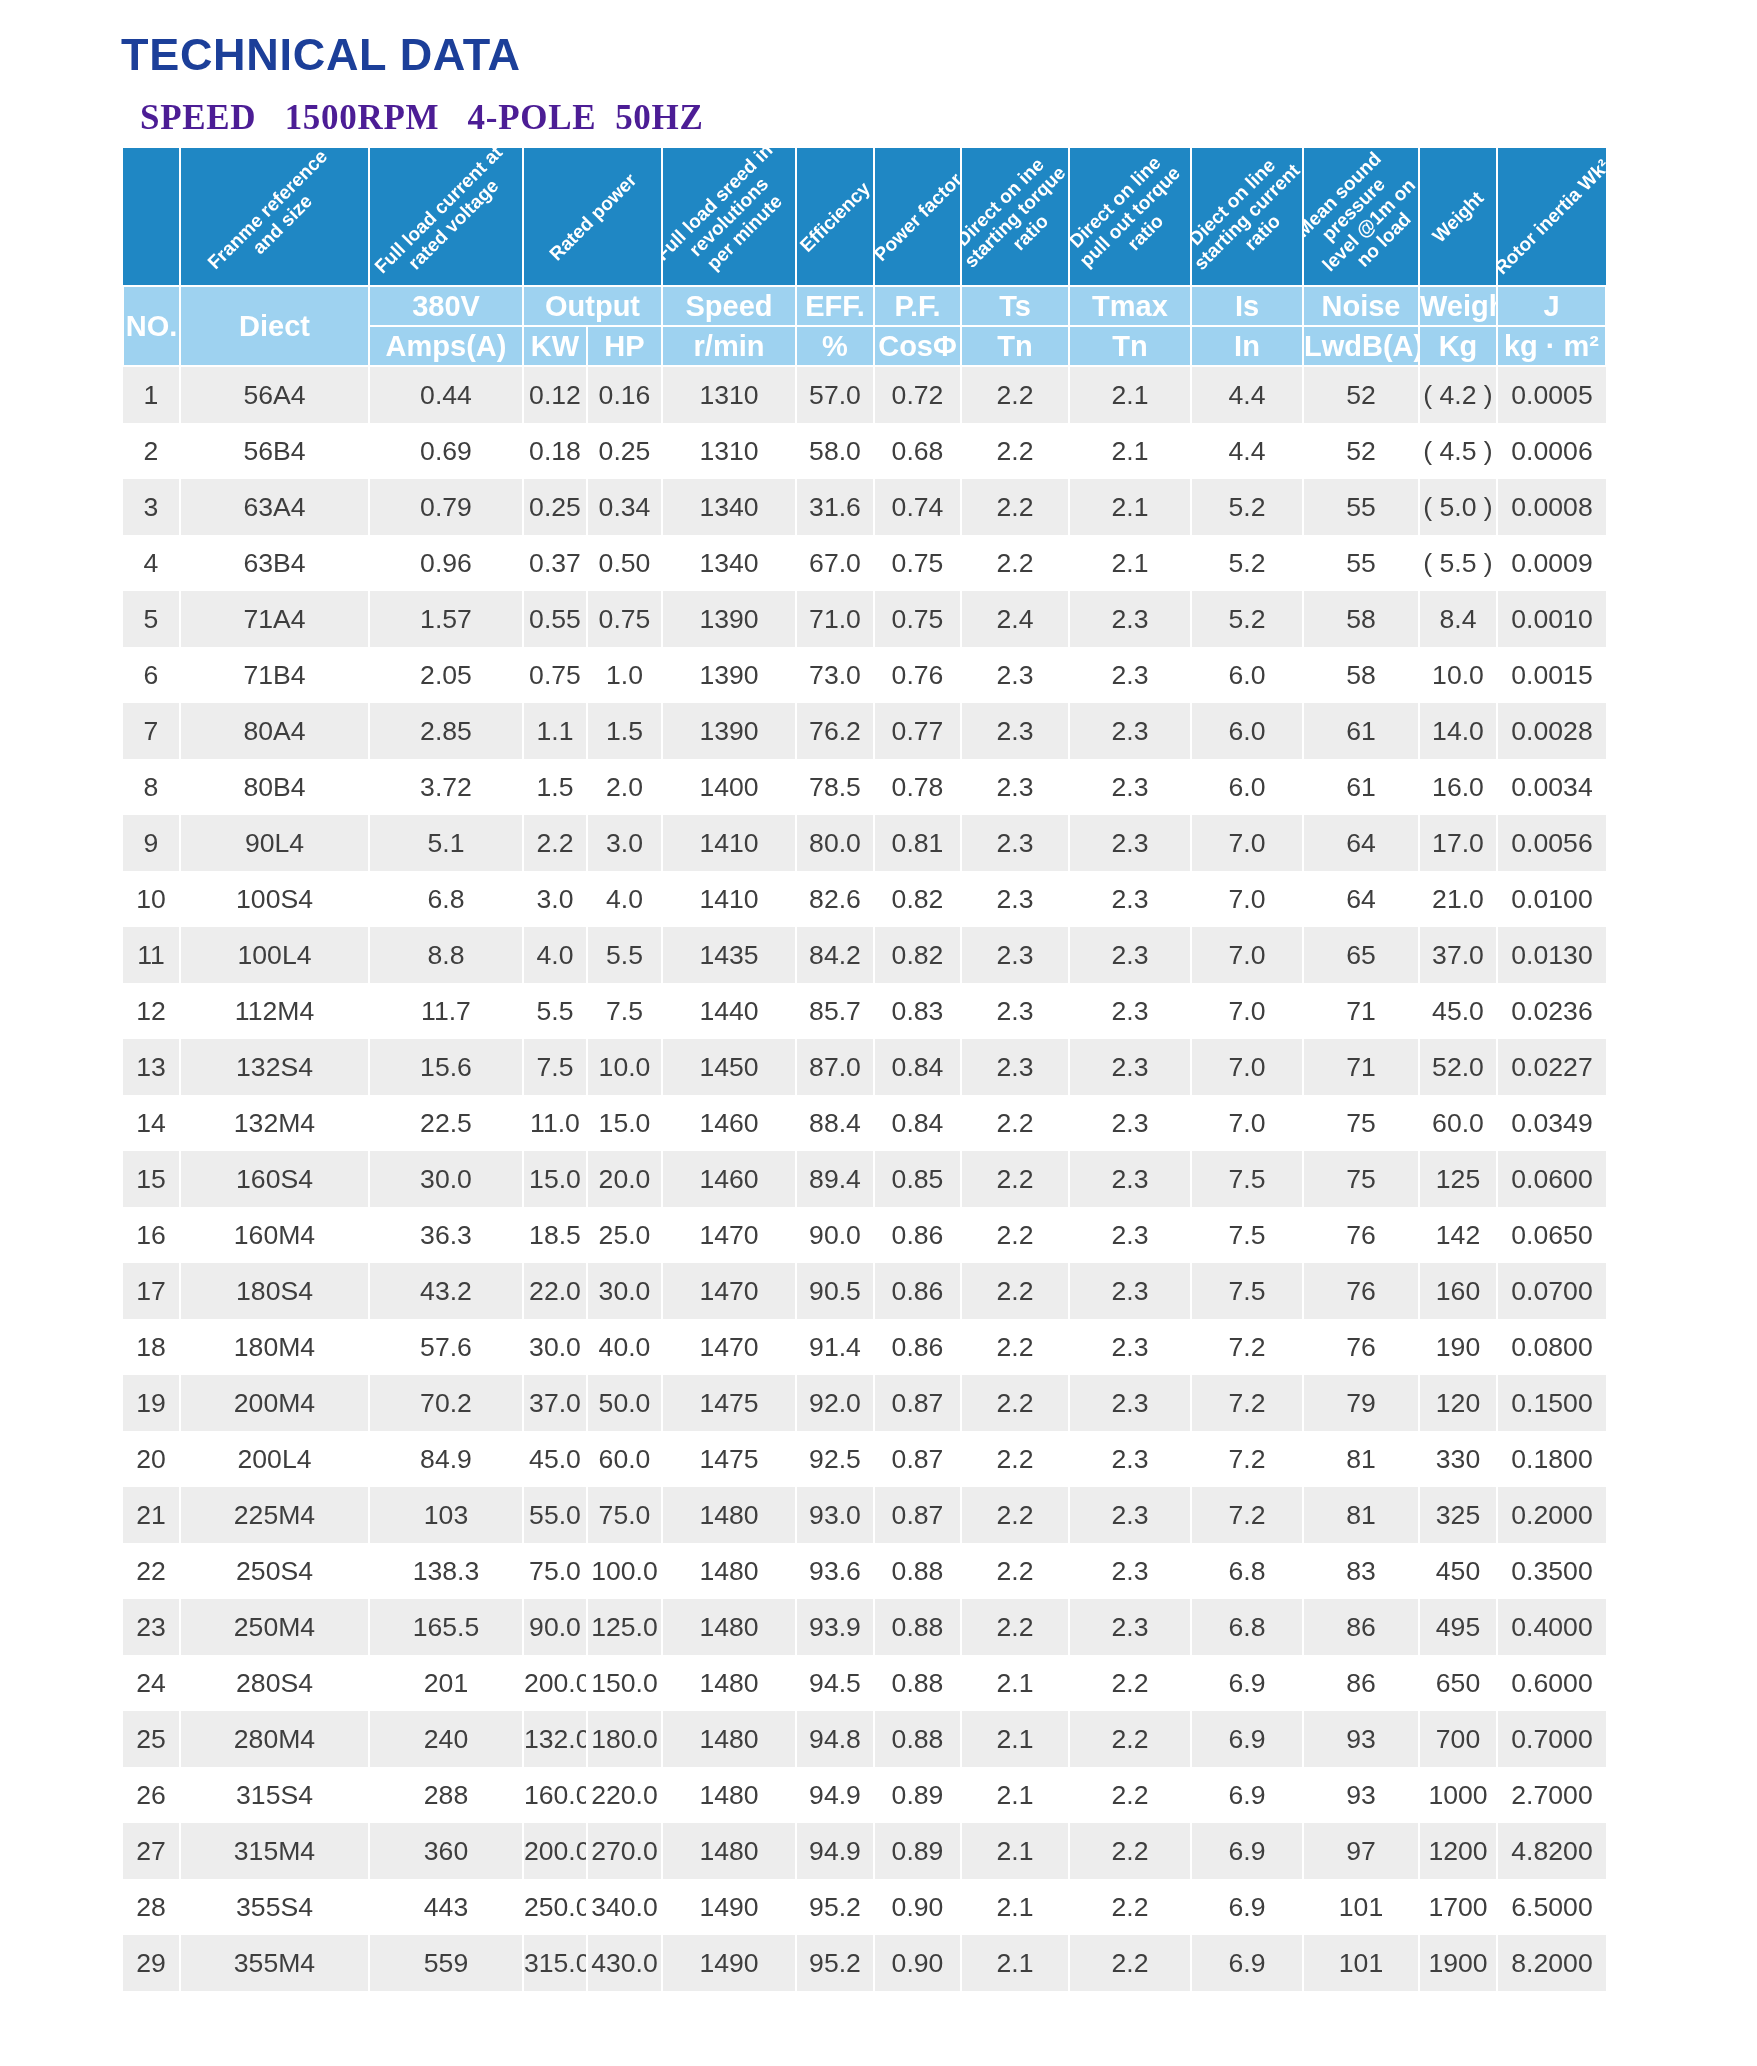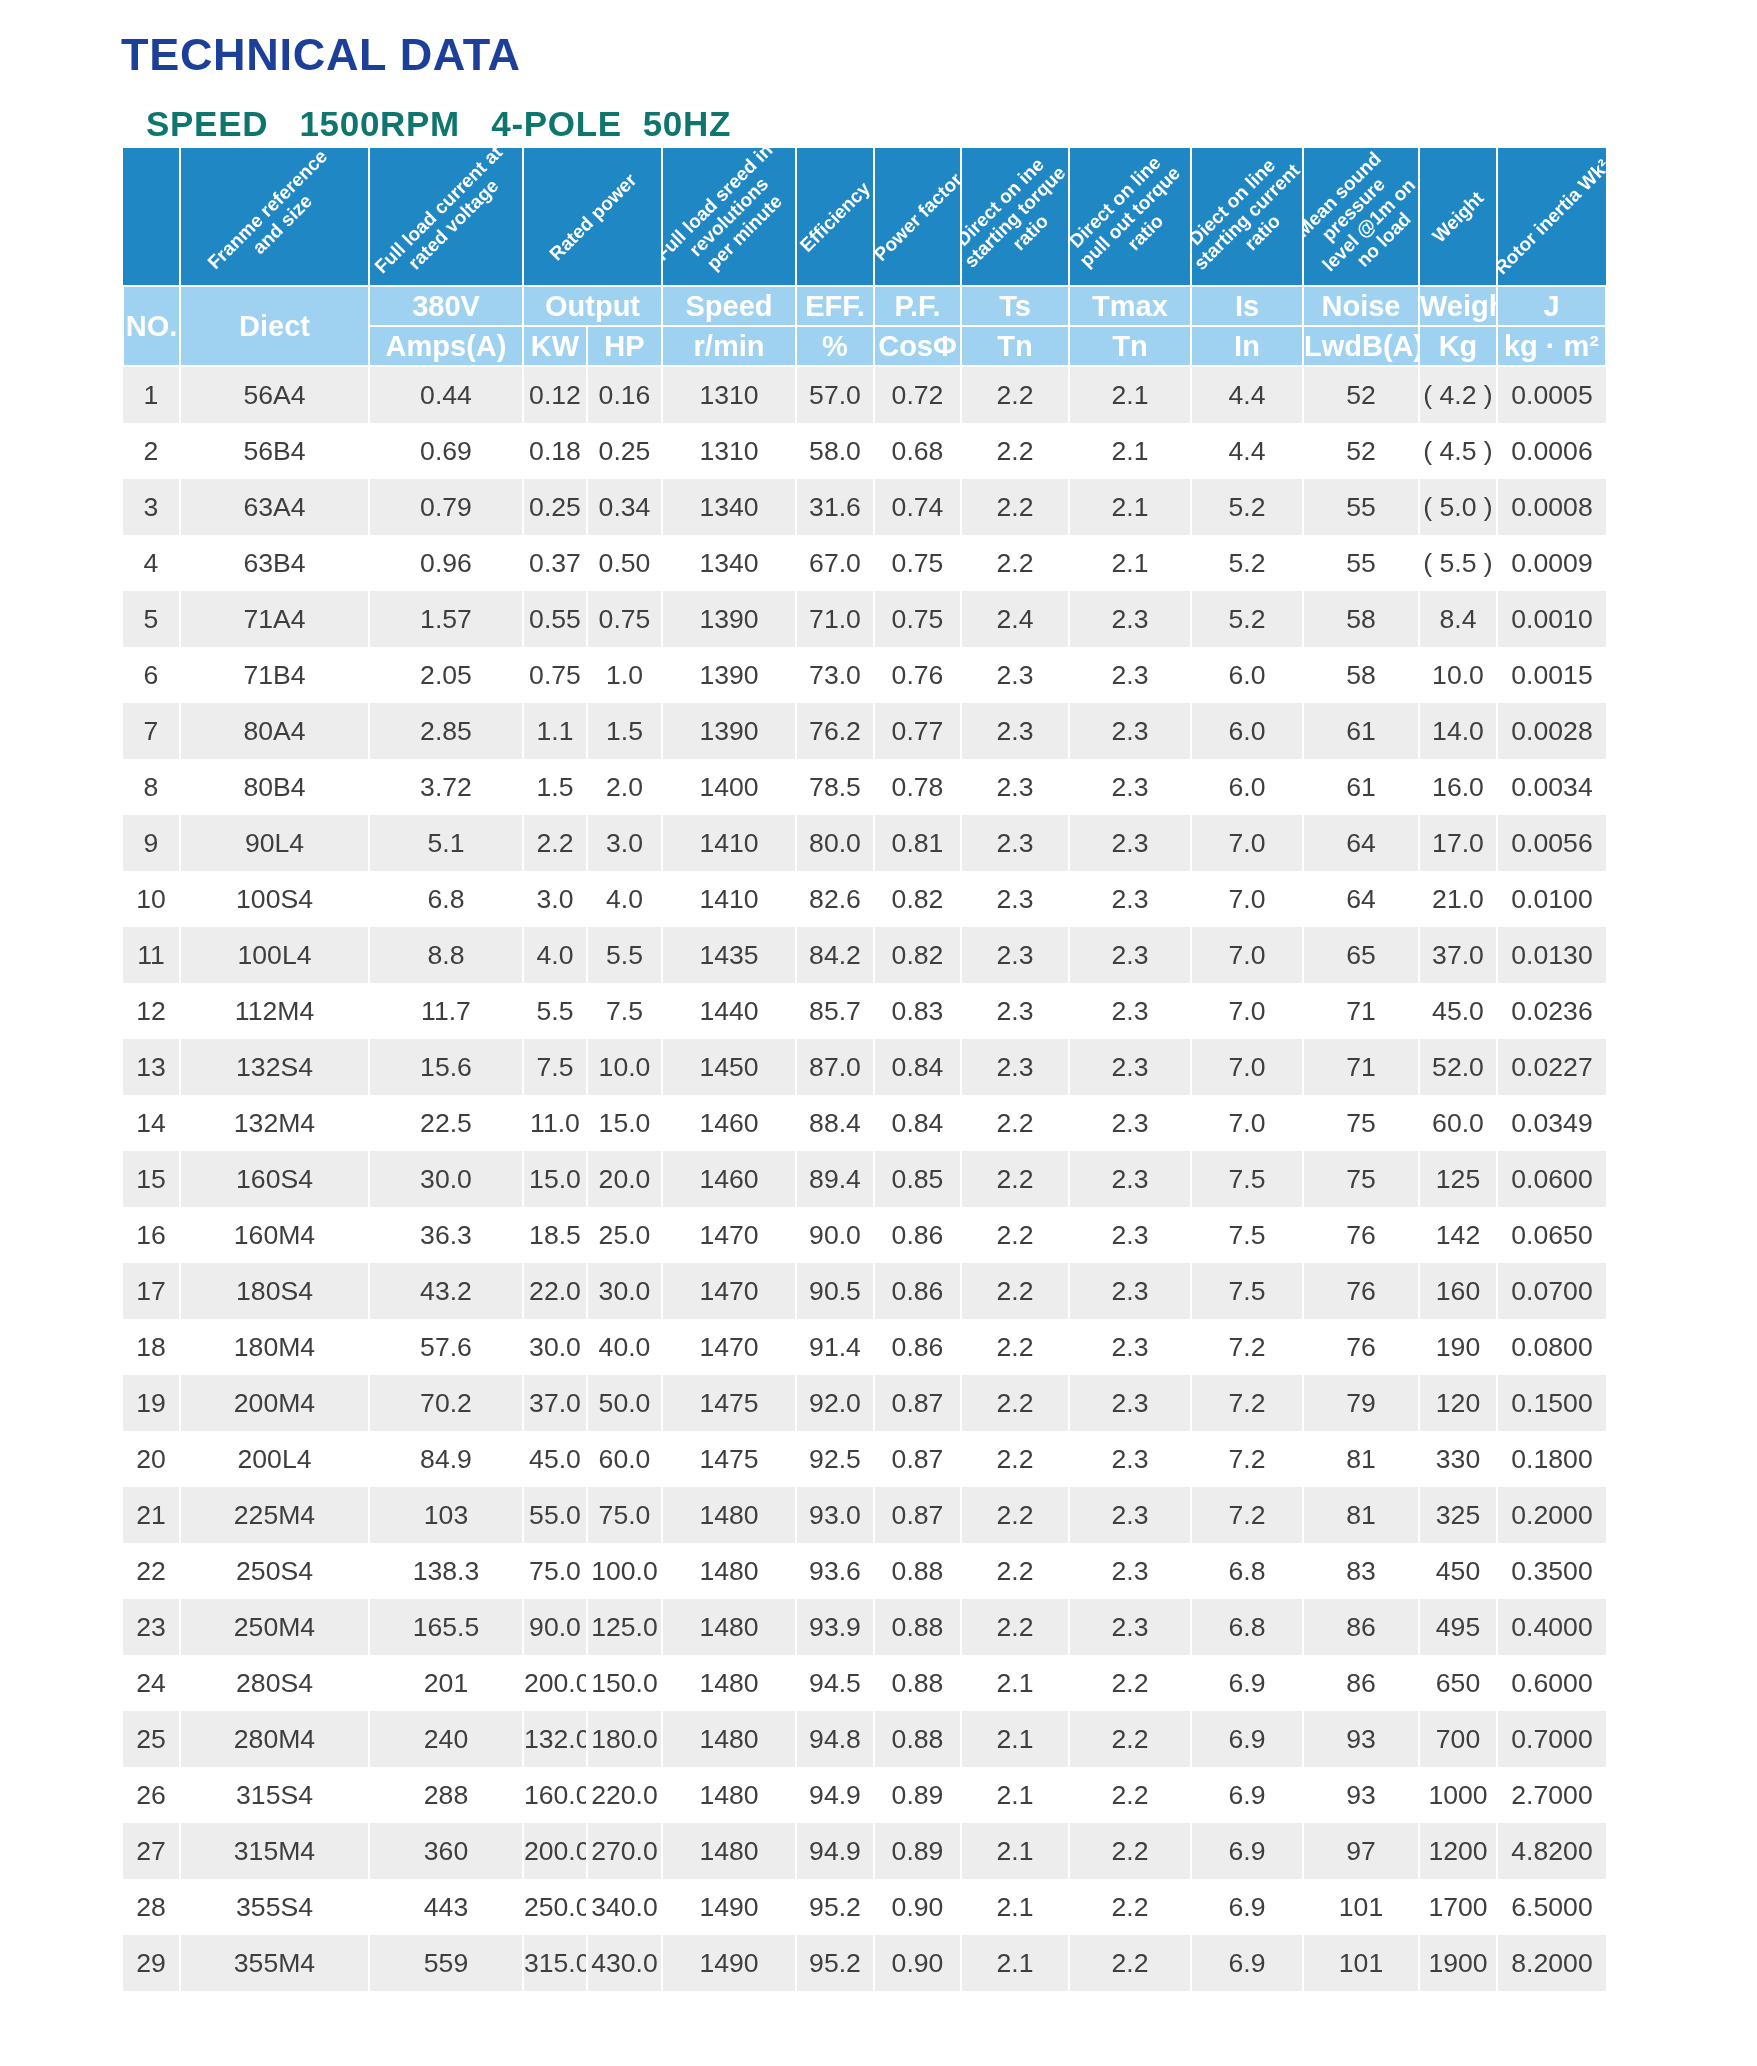--- a/index.html
+++ b/index.html
@@ -5,24 +5,24 @@
   html,body{margin:0;padding:0;background:#ffffff;}
   body{width:1757px;height:2066px;font-family:"Liberation Sans",sans-serif;position:relative;}
   .page{position:absolute;left:0;top:0;width:1757px;height:2066px;background:#fff;overflow:hidden;}
 
   .title{
     position:absolute;left:121px;top:29px;margin:0;
     font-size:45px;font-weight:bold;color:#1c3f99;letter-spacing:0.7px;
     font-family:"Liberation Sans",sans-serif;
   }
   .subtitle{
-    position:absolute;left:136px;top:94px;margin:10px;
-    font-size:35px;font-weight:bold;color:#0f766e;letter-spacing:0.7px;
+    position:absolute;left:136px;top:94px;margin:4px;
+    font-size:35px;font-weight:bold;color:#4c1d95;letter-spacing:0.7px;
     white-space:pre;
-    font-family:Liberation Sans, sans-serif;
+    font-family:Liberation Serif, serif;
   }
 
   table.tech{
     position:absolute;left:122px;top:148px;width:1483px;
     border-collapse:collapse;table-layout:fixed;
   }
   table.tech th,table.tech td{padding:0;}
 
   
   th.rot{

